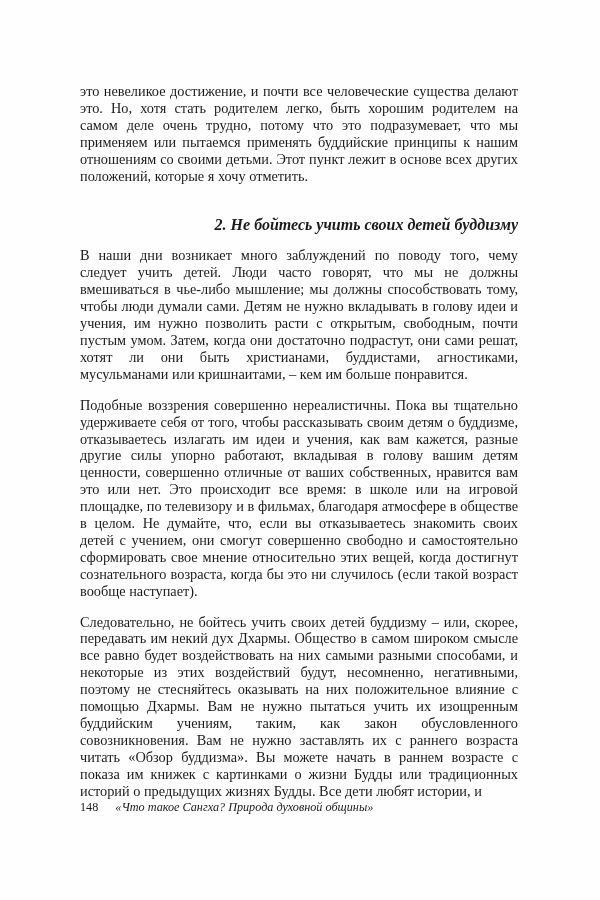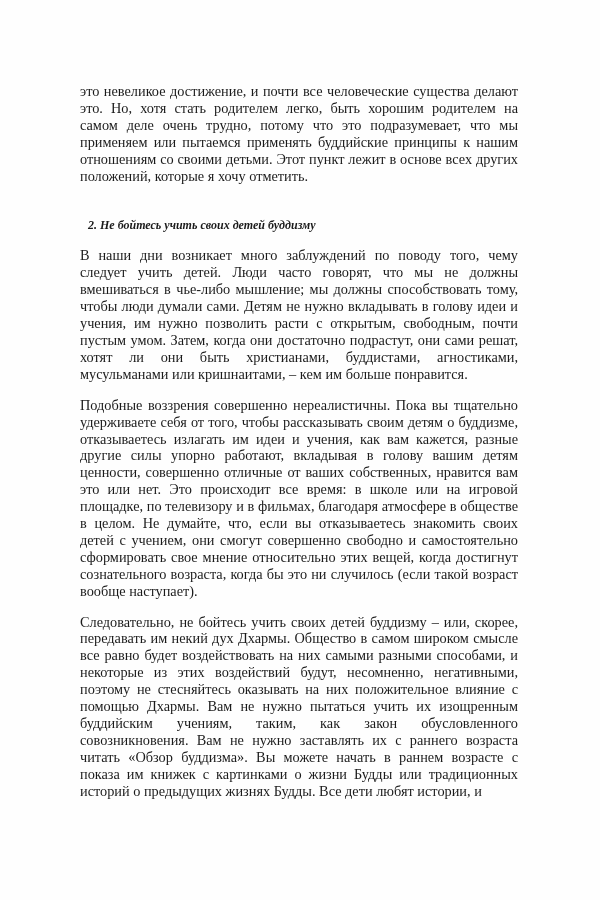--- a/index.html
+++ b/index.html
@@ -24,25 +24,25 @@
   }
   .para {
     margin: 9px 0 14px 0;
     font-size: 14.3px;
     line-height: 16.9px;
     text-align: justify;
     text-justify: inter-word;
   }
   .section-heading {
     margin: 32px 0 13px 8px;
-    font-size: 12px;
+    font-size: 16px;
     line-height: 18px;
     font-weight: bold;
     font-style: italic;
-    text-align: left;
+    text-align: right;
   }
   .footer {
     position: absolute;
     left: 80px;
     top: 800px;
     width: 438px;
     font-size: 12.2px;
     line-height: 15px;
     white-space: nowrap;
   }
@@ -59,13 +59,16 @@
 
 <div class="page">
   <div class="text-block">
     <p class="para">это невеликое достижение, и почти все человеческие существа делают это. Но, хотя стать родителем легко, быть хорошим родителем на самом деле очень трудно, потому что это подразумевает, что мы применяем или пытаемся применять буддийские принципы к нашим отношениям со своими детьми. Этот пункт лежит в основе всех других положений, которые я хочу отметить.</p>
     <h2 class="section-heading">2. Не бойтесь учить своих детей буддизму</h2>
     <p class="para">В наши дни возникает много заблуждений по поводу того, чему следует учить детей. Люди часто говорят, что мы не должны вмешиваться в чье-либо мышление; мы должны способствовать тому, чтобы люди думали сами. Детям не нужно вкладывать в голову идеи и учения, им нужно позволить расти с открытым, свободным, почти пустым умом. Затем, когда они достаточно подрастут, они сами решат, хотят ли они быть христианами, буддистами, агностиками, мусульманами или кришнаитами, – кем им больше понравится.</p>
     <p class="para">Подобные воззрения совершенно нереалистичны. Пока вы тщательно удерживаете себя от того, чтобы рассказывать своим детям о буддизме, отказываетесь излагать им идеи и учения, как вам кажется, разные другие силы упорно работают, вкладывая в голову вашим детям ценности, совершенно отличные от ваших собственных, нравится вам это или нет. Это происходит все время: в школе или на игровой площадке, по телевизору и в фильмах, благодаря атмосфере в обществе в целом. Не думайте, что, если вы отказываетесь знакомить своих детей с учением, они смогут совершенно свободно и самостоятельно сформировать свое мнение относительно этих вещей, когда достигнут сознательного возраста, когда бы это ни случилось (если такой возраст вообще наступает).</p>
     <p class="para">Следовательно, не бойтесь учить своих детей буддизму – или, скорее, передавать им некий дух Дхармы. Общество в самом широком смысле все равно будет воздействовать на них самыми разными способами, и некоторые из этих воздействий будут, несомненно, негативными, поэтому не стесняйтесь оказывать на них положительное влияние с помощью Дхармы. Вам не нужно пытаться учить их изощренным буддийским учениям, таким, как закон обусловленного совозникновения. Вам не нужно заставлять их с раннего возраста читать «Обзор буддизма». Вы можете начать в раннем возрасте с показа им книжек с картинками о жизни Будды или традиционных историй о предыдущих жизнях Будды. Все дети любят истории, и</p>
   </div>
 
+  <div class="footer">
+    <span class="page-number">148</span><span class="running-title">«Что такое Сангха? Природа духовной общины»</span>
+  </div>
 </div>
 
 </body></html>

